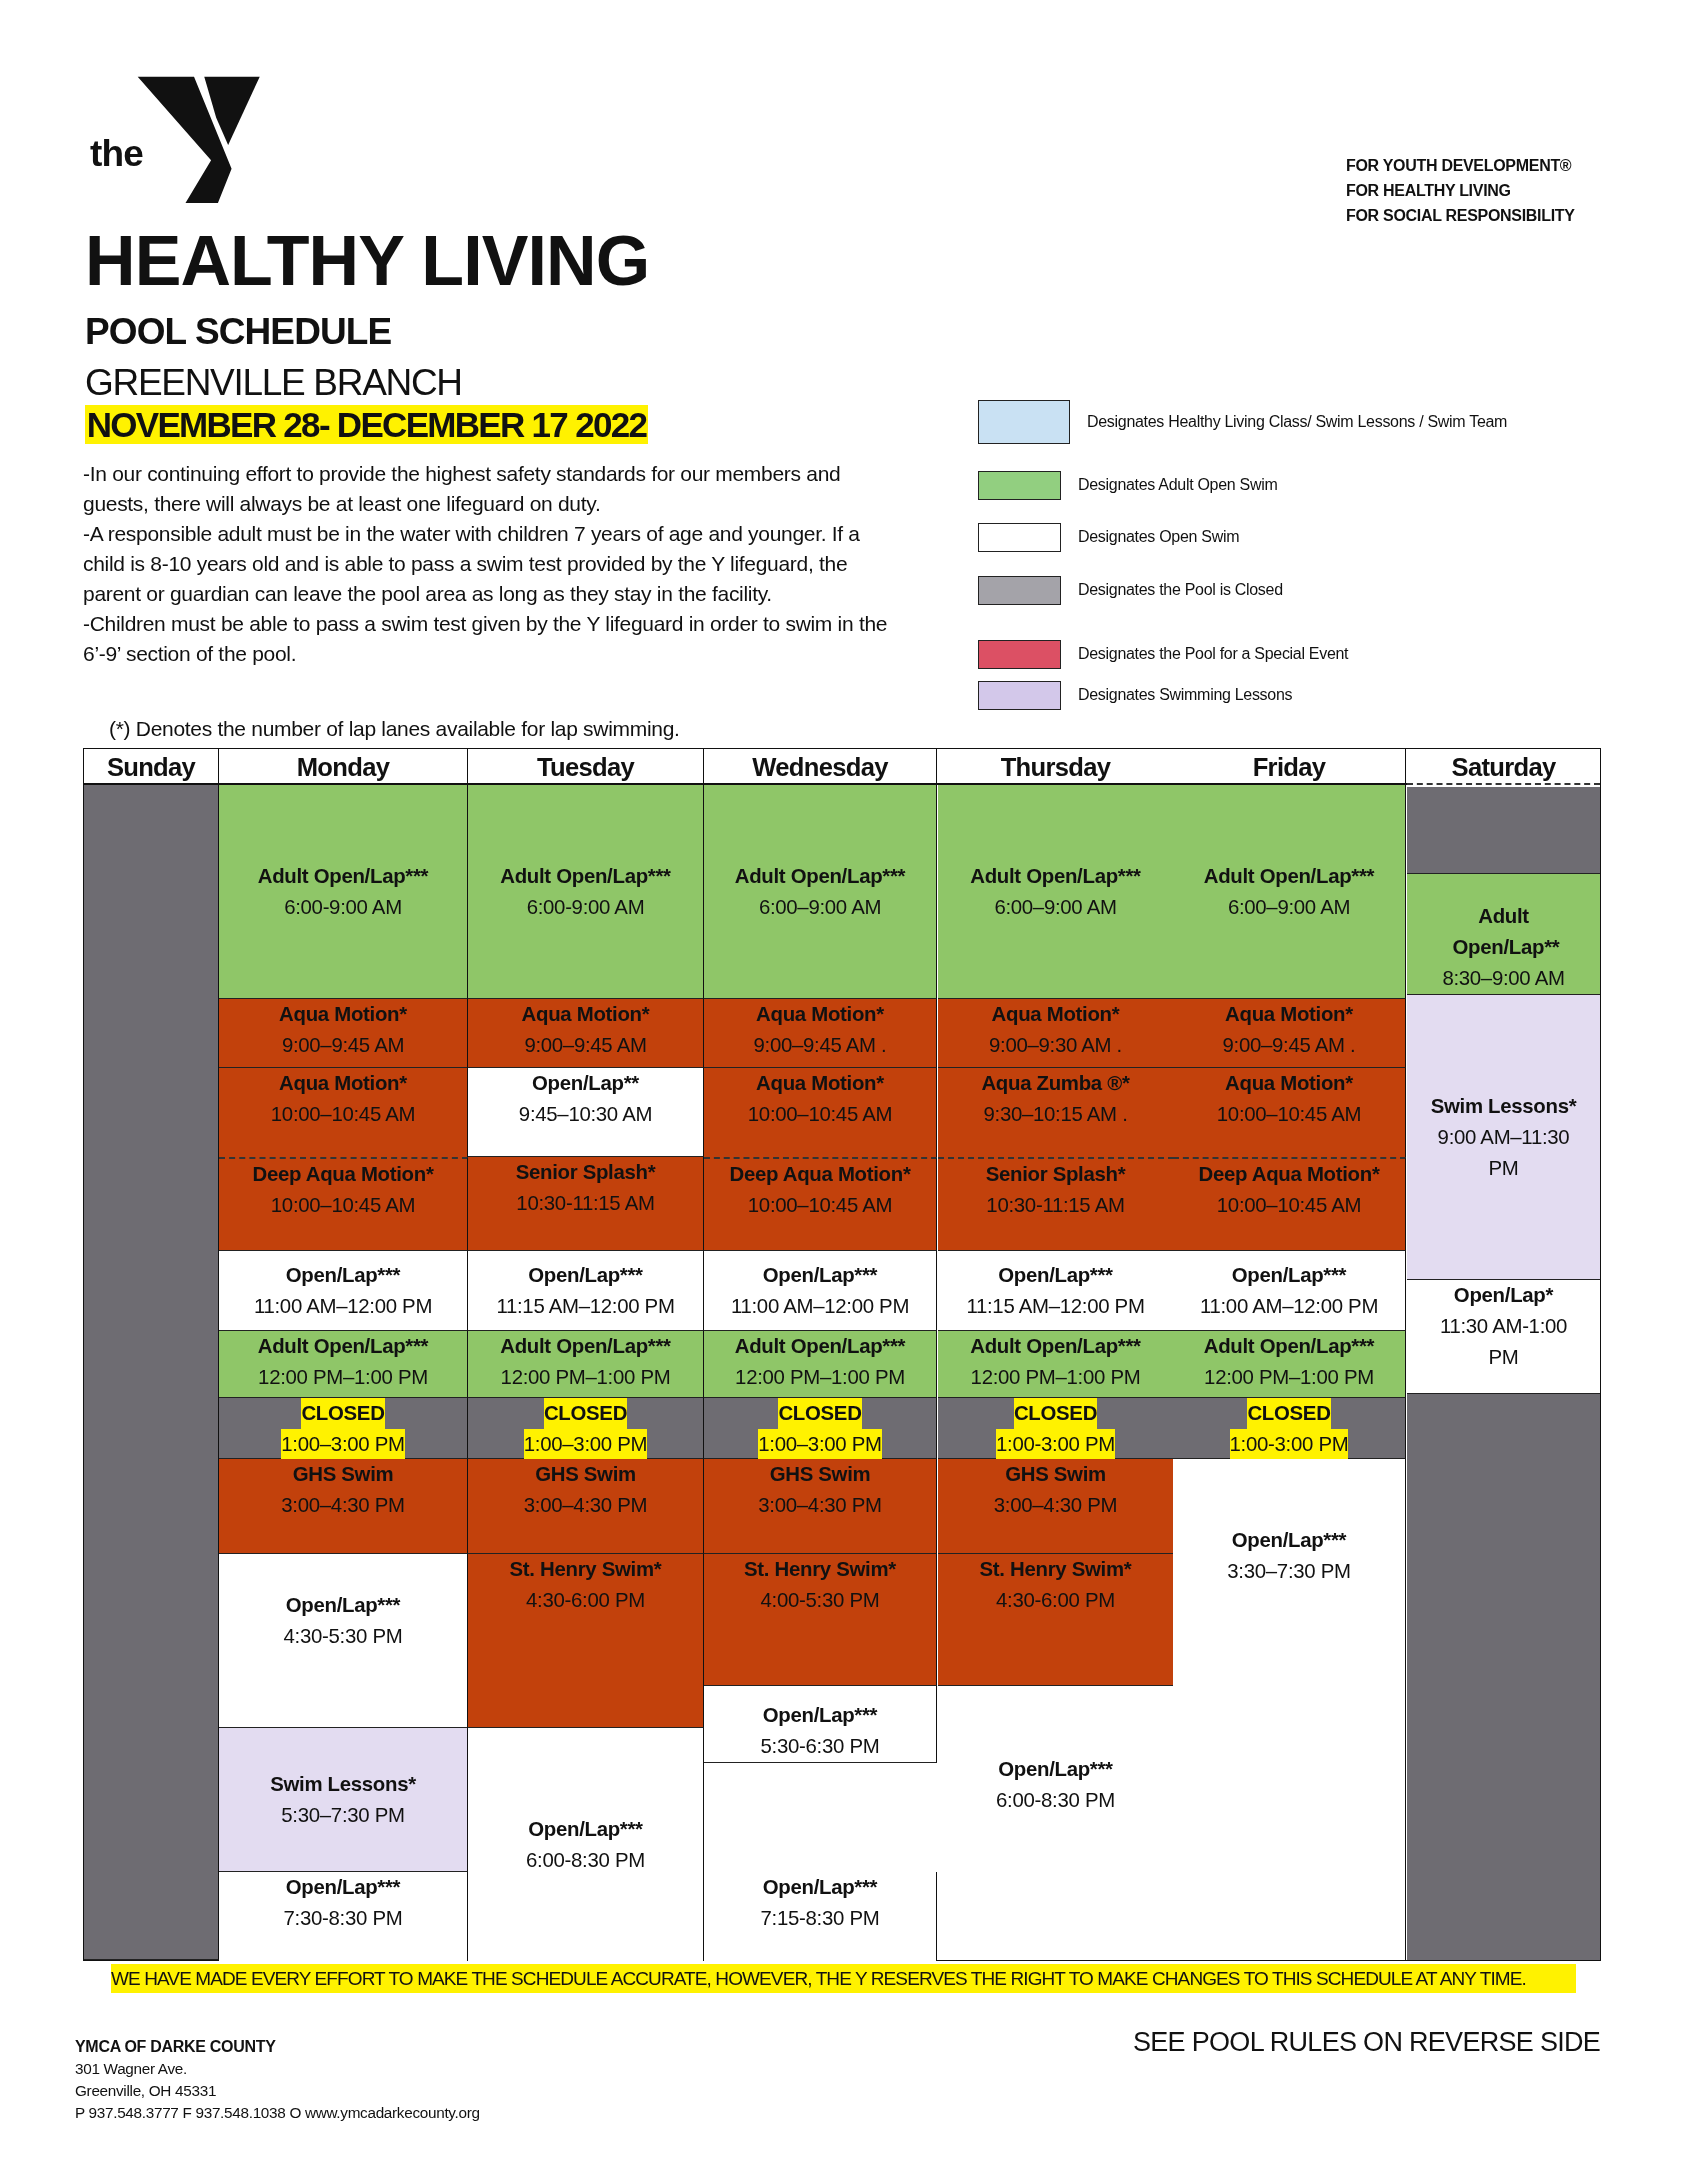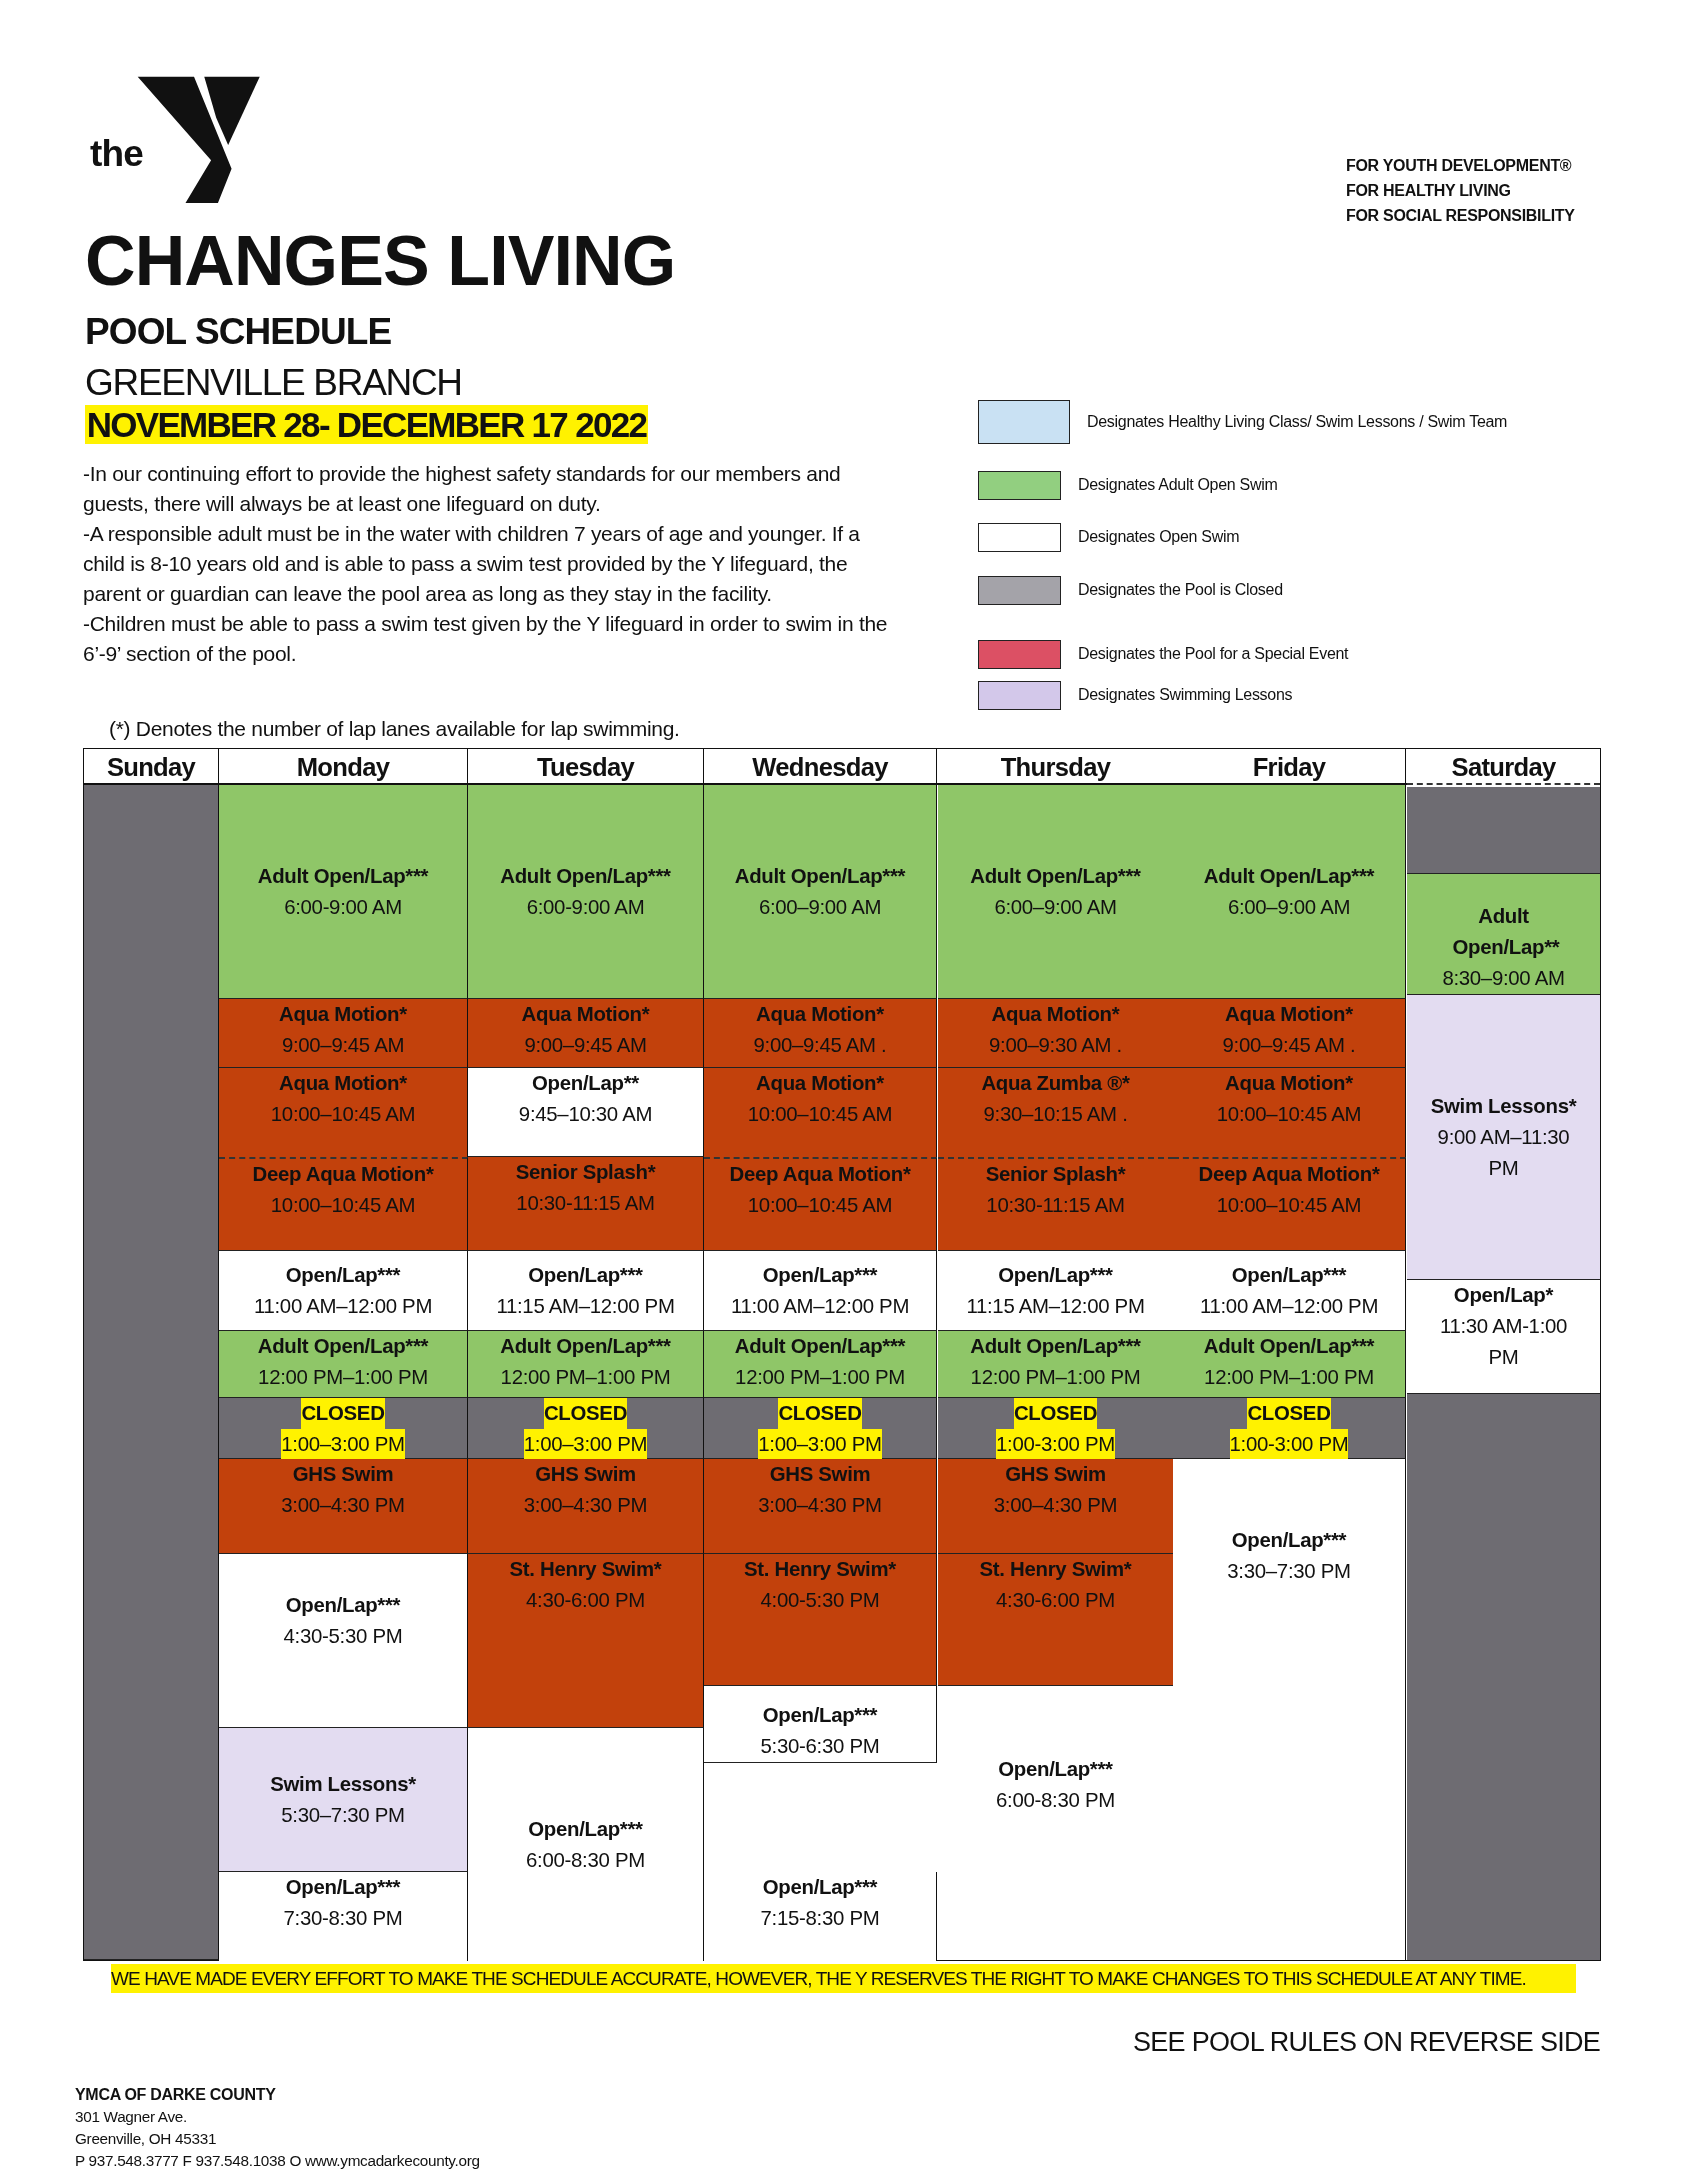--- a/index.html
+++ b/index.html
@@ -26,42 +26,42 @@
   .cell{position:absolute;box-sizing:border-box;border-right:1.7px solid #111;border-bottom:1.7px solid #222;text-align:center;font-size:20.4px;line-height:31px;letter-spacing:-0.3px;display:flex;flex-direction:column;align-items:center;}
   .cell .title{font-weight:bold;}
   .c-green{background:#8fc668;}
   .c-blue{background:#c2410c;}
   .c-white{background:#fff;}
   .c-gray{background:#6e6c72;}
   .c-purple{background:#e3dcf1;}
   .dash-top{border-top:2.6px dashed #333;}
   .hl{background:#fff200;}
   .disclaimer{left:111px;top:1964px;width:1465px;font-size:19px;background:#fff200;letter-spacing:-0.9px;line-height:29px;white-space:nowrap;}
-  .footer-left{left:75px;top:2036px;font-size:15.3px;line-height:22px;letter-spacing:-0.3px;margin-top:48px;}
+  .footer-left{left:75px;top:2036px;font-size:15.3px;line-height:22px;letter-spacing:-0.3px;}
   .footer-left .org{font-weight:bold;font-size:16px;}
   .footer-right{left:1133px;top:2027px;font-size:27px;letter-spacing:-0.7px;}
 </style>
 </head>
 <body>
 
 <div class="abs logo">
   <span class="logo-the">the</span>
   <svg style="position:absolute;left:51px;top:0" width="128" height="128" viewBox="0 0 150 150">
     <polygon points="2,2 68,2 112,110 96,150 58,150 88,100" fill="#111"></polygon>
     <polygon points="80,2 145,2 108,82 94,50" fill="#111"></polygon>
   </svg>
 </div>
 
 <div class="abs tagline">
   <div>FOR YOUTH DEVELOPMENT®</div>
   <div>FOR HEALTHY LIVING</div>
   <div>FOR SOCIAL RESPONSIBILITY</div>
 </div>
 
-<div class="abs h-main">CHANGES LIVING</div>
+<div class="abs h-main">HEALTHY LIVING</div>
 <div class="abs h-sub">POOL SCHEDULE</div>
 <div class="abs h-branch">GREENVILLE BRANCH</div>
 <div class="abs h-date">NOVEMBER 28- DECEMBER 17 2022</div>
 
 <div class="abs notes">
   <p>-In our continuing effort to provide the highest safety standards for our members and guests, there will always be at least one lifeguard on duty.</p>
   <p>-A responsible adult must be in the water with children 7 years of age and younger. If a child is 8-10 years old and is able to pass a swim test provided by the Y lifeguard, the parent or guardian can leave the pool area as long as they stay in the facility.</p>
   <p>-Children must be able to pass a swim test given by the Y lifeguard in order to swim in the 6’-9’ section of the pool.</p>
 </div>
 

